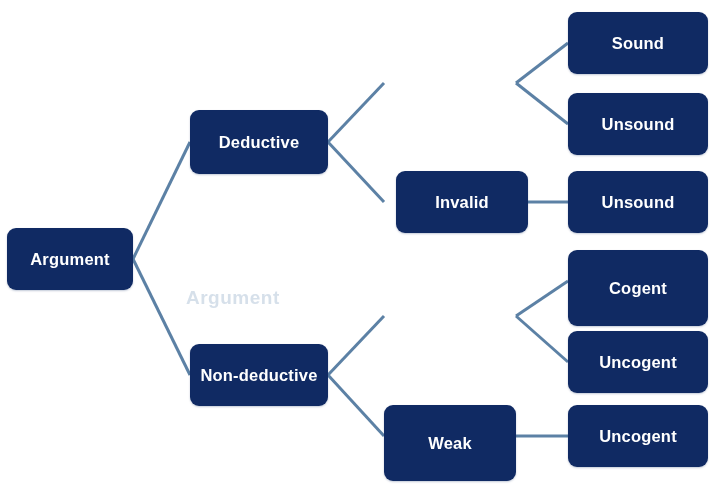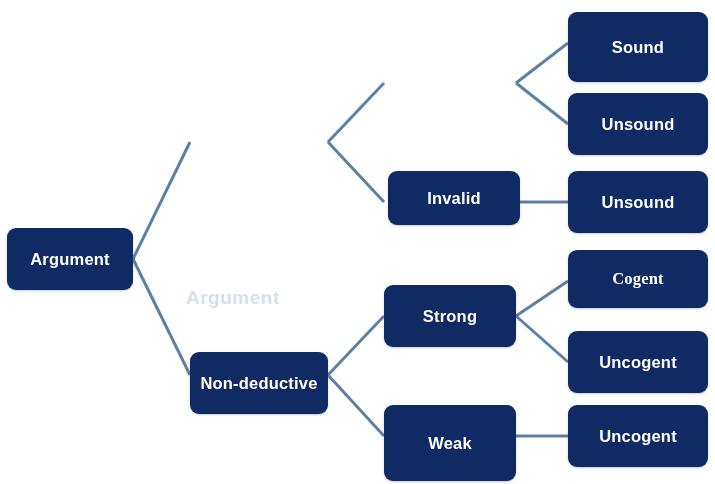--- a/index.html
+++ b/index.html
@@ -75,51 +75,51 @@
       <line x1="516" y1="316" x2="568" y2="362" stroke="#5c81a5" stroke-width="3" stroke-linecap="butt"></line>
       <line x1="516" y1="436" x2="568" y2="436" stroke="#5c81a5" stroke-width="3" stroke-linecap="butt"></line>
     </svg>
 
   <div class="watermark" style="left:186px; top:287px;">Argument</div>
 
   <div class="node" style="left:7px; top:228px; width:126px; height:62px;">
     <span class="node-label">Argument</span>
   </div>
 
+  <div class="node" style="left:190px; top:110px; width:138px; height:64px;">
+    <span class="node-label">Deductive</span>
+  </div>
 
-  <div class="node" style="left:190px; top:344px; width:138px; height:62px;margin-top:8px;">
+  <div class="node" style="left:190px; top:344px; width:138px; height:62px;">
     <span class="node-label">Non-deductive</span>
   </div>
 
 
-  <div class="node" style="left:388px; top:171px; width:132px; height:54px;">
+  <div class="node" style="left:396px; top:171px; width:132px; height:62px;">
     <span class="node-label">Invalid</span>
   </div>
 
-  <div class="node" style="left:384px; top:285px; width:132px; height:62px;">
-    <span class="node-label">Strong</span>
-  </div>
 
   <div class="node" style="left:384px; top:405px; width:132px; height:76px;">
     <span class="node-label">Weak</span>
   </div>
 
-  <div class="node" style="left:568px; top:12px; width:140px; height:70px;">
+  <div class="node" style="left:568px; top:12px; width:140px; height:62px;">
     <span class="node-label">Sound</span>
   </div>
 
   <div class="node" style="left:568px; top:93px; width:140px; height:62px;">
     <span class="node-label">Unsound</span>
   </div>
 
   <div class="node" style="left:568px; top:171px; width:140px; height:62px;">
     <span class="node-label">Unsound</span>
   </div>
 
-  <div class="node" style="left:568px; top:250px; width:140px; height:58px;font-family:Liberation Serif, serif;">
+  <div class="node" style="left:568px; top:250px; width:140px; height:76px;">
     <span class="node-label">Cogent</span>
   </div>
 
   <div class="node" style="left:568px; top:331px; width:140px; height:62px;">
     <span class="node-label">Uncogent</span>
   </div>
 
   <div class="node" style="left:568px; top:405px; width:140px; height:62px;">
     <span class="node-label">Uncogent</span>
   </div>

